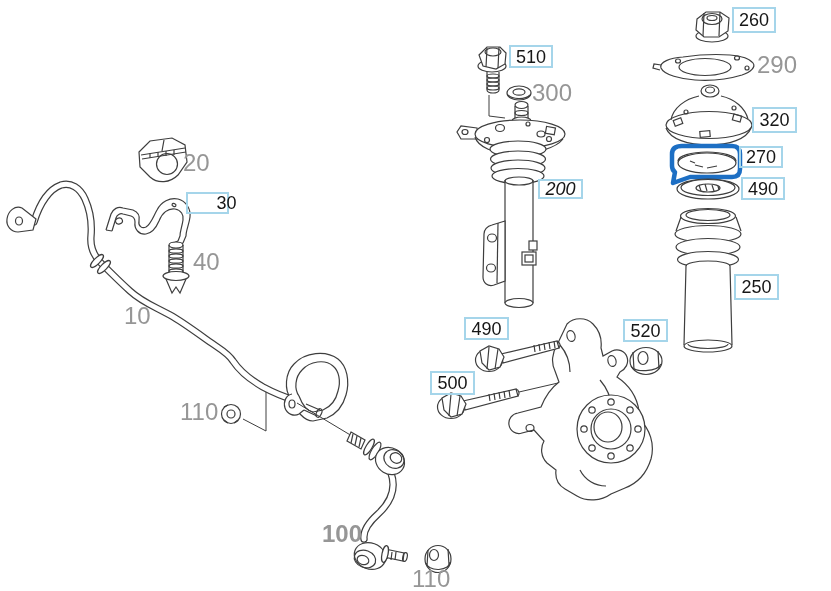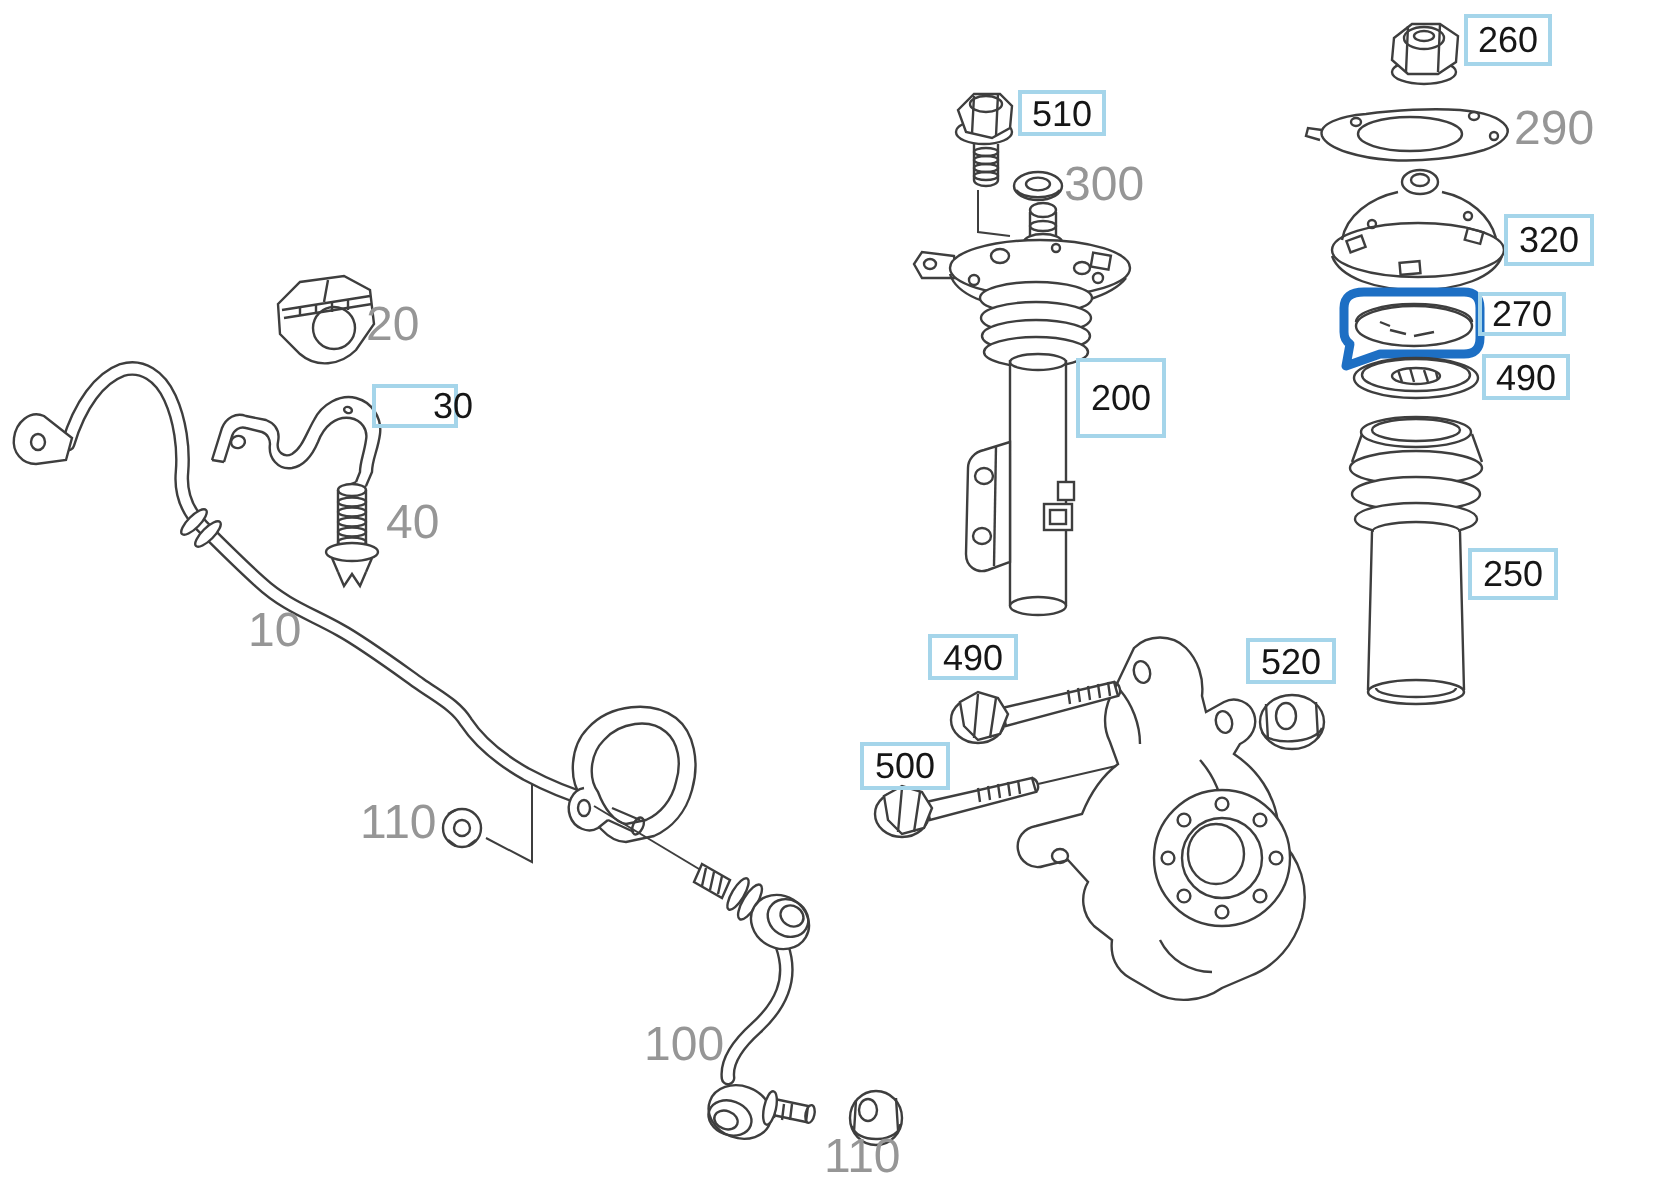--- a/index.html
+++ b/index.html
@@ -279,24 +279,24 @@
     <path class="ln" d="M 688 344 A 20 4.5 0 0 0 728 344"></path>
   </g>
 
 </svg>
 
 <div class="label-layer">
       <div class="part-label gray" style="left: 124px; top: 304px;">10</div>
       <div class="part-label gray" style="left: 183px; top: 151px;">20</div>
       <div class="part-label boxed" style="left: 186px; top: 192px; width: 43px; height: 22px; padding-left: 38px;">30</div>
       <div class="part-label gray" style="left: 193px; top: 250px;">40</div>
-      <div class="part-label gray" style="left: 322px; top: 511px;">100</div>
+      <div class="part-label gray" style="left: 322px; top: 522px; font-weight: bold;">100</div>
       <div class="part-label gray" style="left: 180px; top: 400px;">110</div>
       <div class="part-label gray" style="left: 412px; top: 567px;">110</div>
-      <div class="part-label boxed" style="left: 538px; top: 179px; width: 45px; height: 40px;">200</div>
+      <div class="part-label boxed" style="left: 538px; top: 179px; width: 45px; height: 20px; font-style: italic;">200</div>
       <div class="part-label boxed" style="left: 752px; top: 107px; width: 45px; height: 26px;">320</div>
       <div class="part-label boxed" style="left: 734px; top: 274px; width: 45px; height: 26px;">250</div>
       <div class="part-label boxed" style="left: 732px; top: 7px; width: 44px; height: 26px;">260</div>
       <div class="part-label boxed" style="left: 739px; top: 146px; width: 44px; height: 22px;">270</div>
       <div class="part-label boxed" style="left: 741px; top: 177px; width: 44px; height: 23px;">490</div>
       <div class="part-label gray" style="left: 757px; top: 53px;">290</div>
       <div class="part-label gray" style="left: 532px; top: 81px;">300</div>
       <div class="part-label boxed" style="left: 464px; top: 317px; width: 45px; height: 23px;">490</div>
       <div class="part-label boxed" style="left: 430px; top: 371px; width: 45px; height: 24px;">500</div>
       <div class="part-label boxed" style="left: 509px; top: 45px; width: 44px; height: 23px;">510</div>

